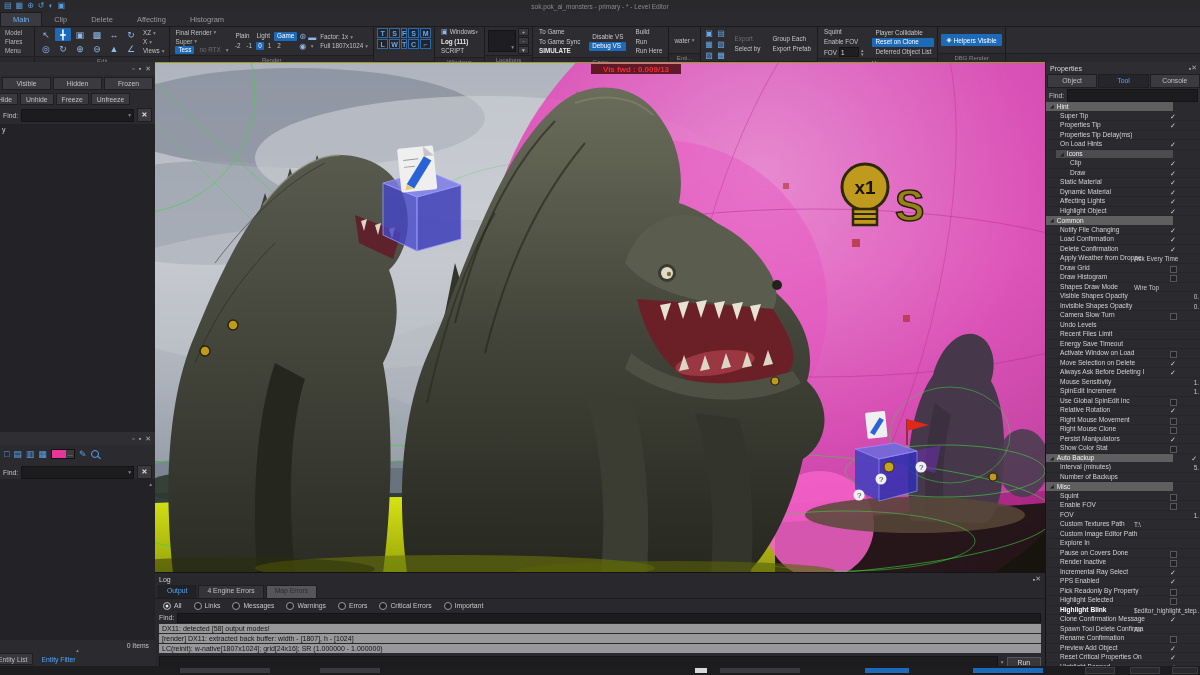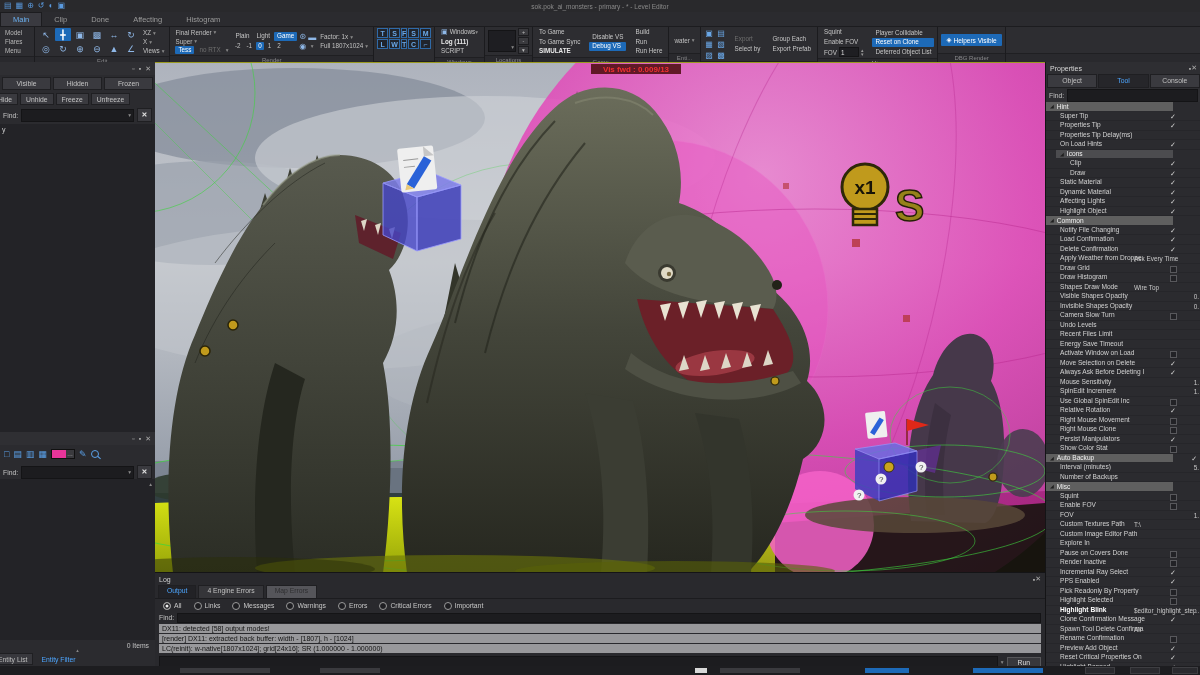--- a/index.html
+++ b/index.html
@@ -194,21 +194,21 @@
         <span class="qicon">↺</span>
         <span class="qicon">◐</span>
         <span class="qicon">▣</span>
       </div>
     <div class="title">sok.pok_ai_monsters - primary - * - Level Editor</div>
   </div>
 
   <div class="menubar" id="menu-tabs">
       <span class="mtab on">Main</span>
       <span class="mtab">Clip</span>
-      <span class="mtab">Done</span>
+      <span class="mtab">Delete</span>
       <span class="mtab">Affecting</span>
       <span class="mtab">Histogram</span>
     </div>
 
   <div class="toolbar">
     <div class="tb-sec">
       <div class="tb-body">
           <div id="left-rail">
             <div class="railbtn">Model</div>
             <div class="railbtn">Flares</div>

